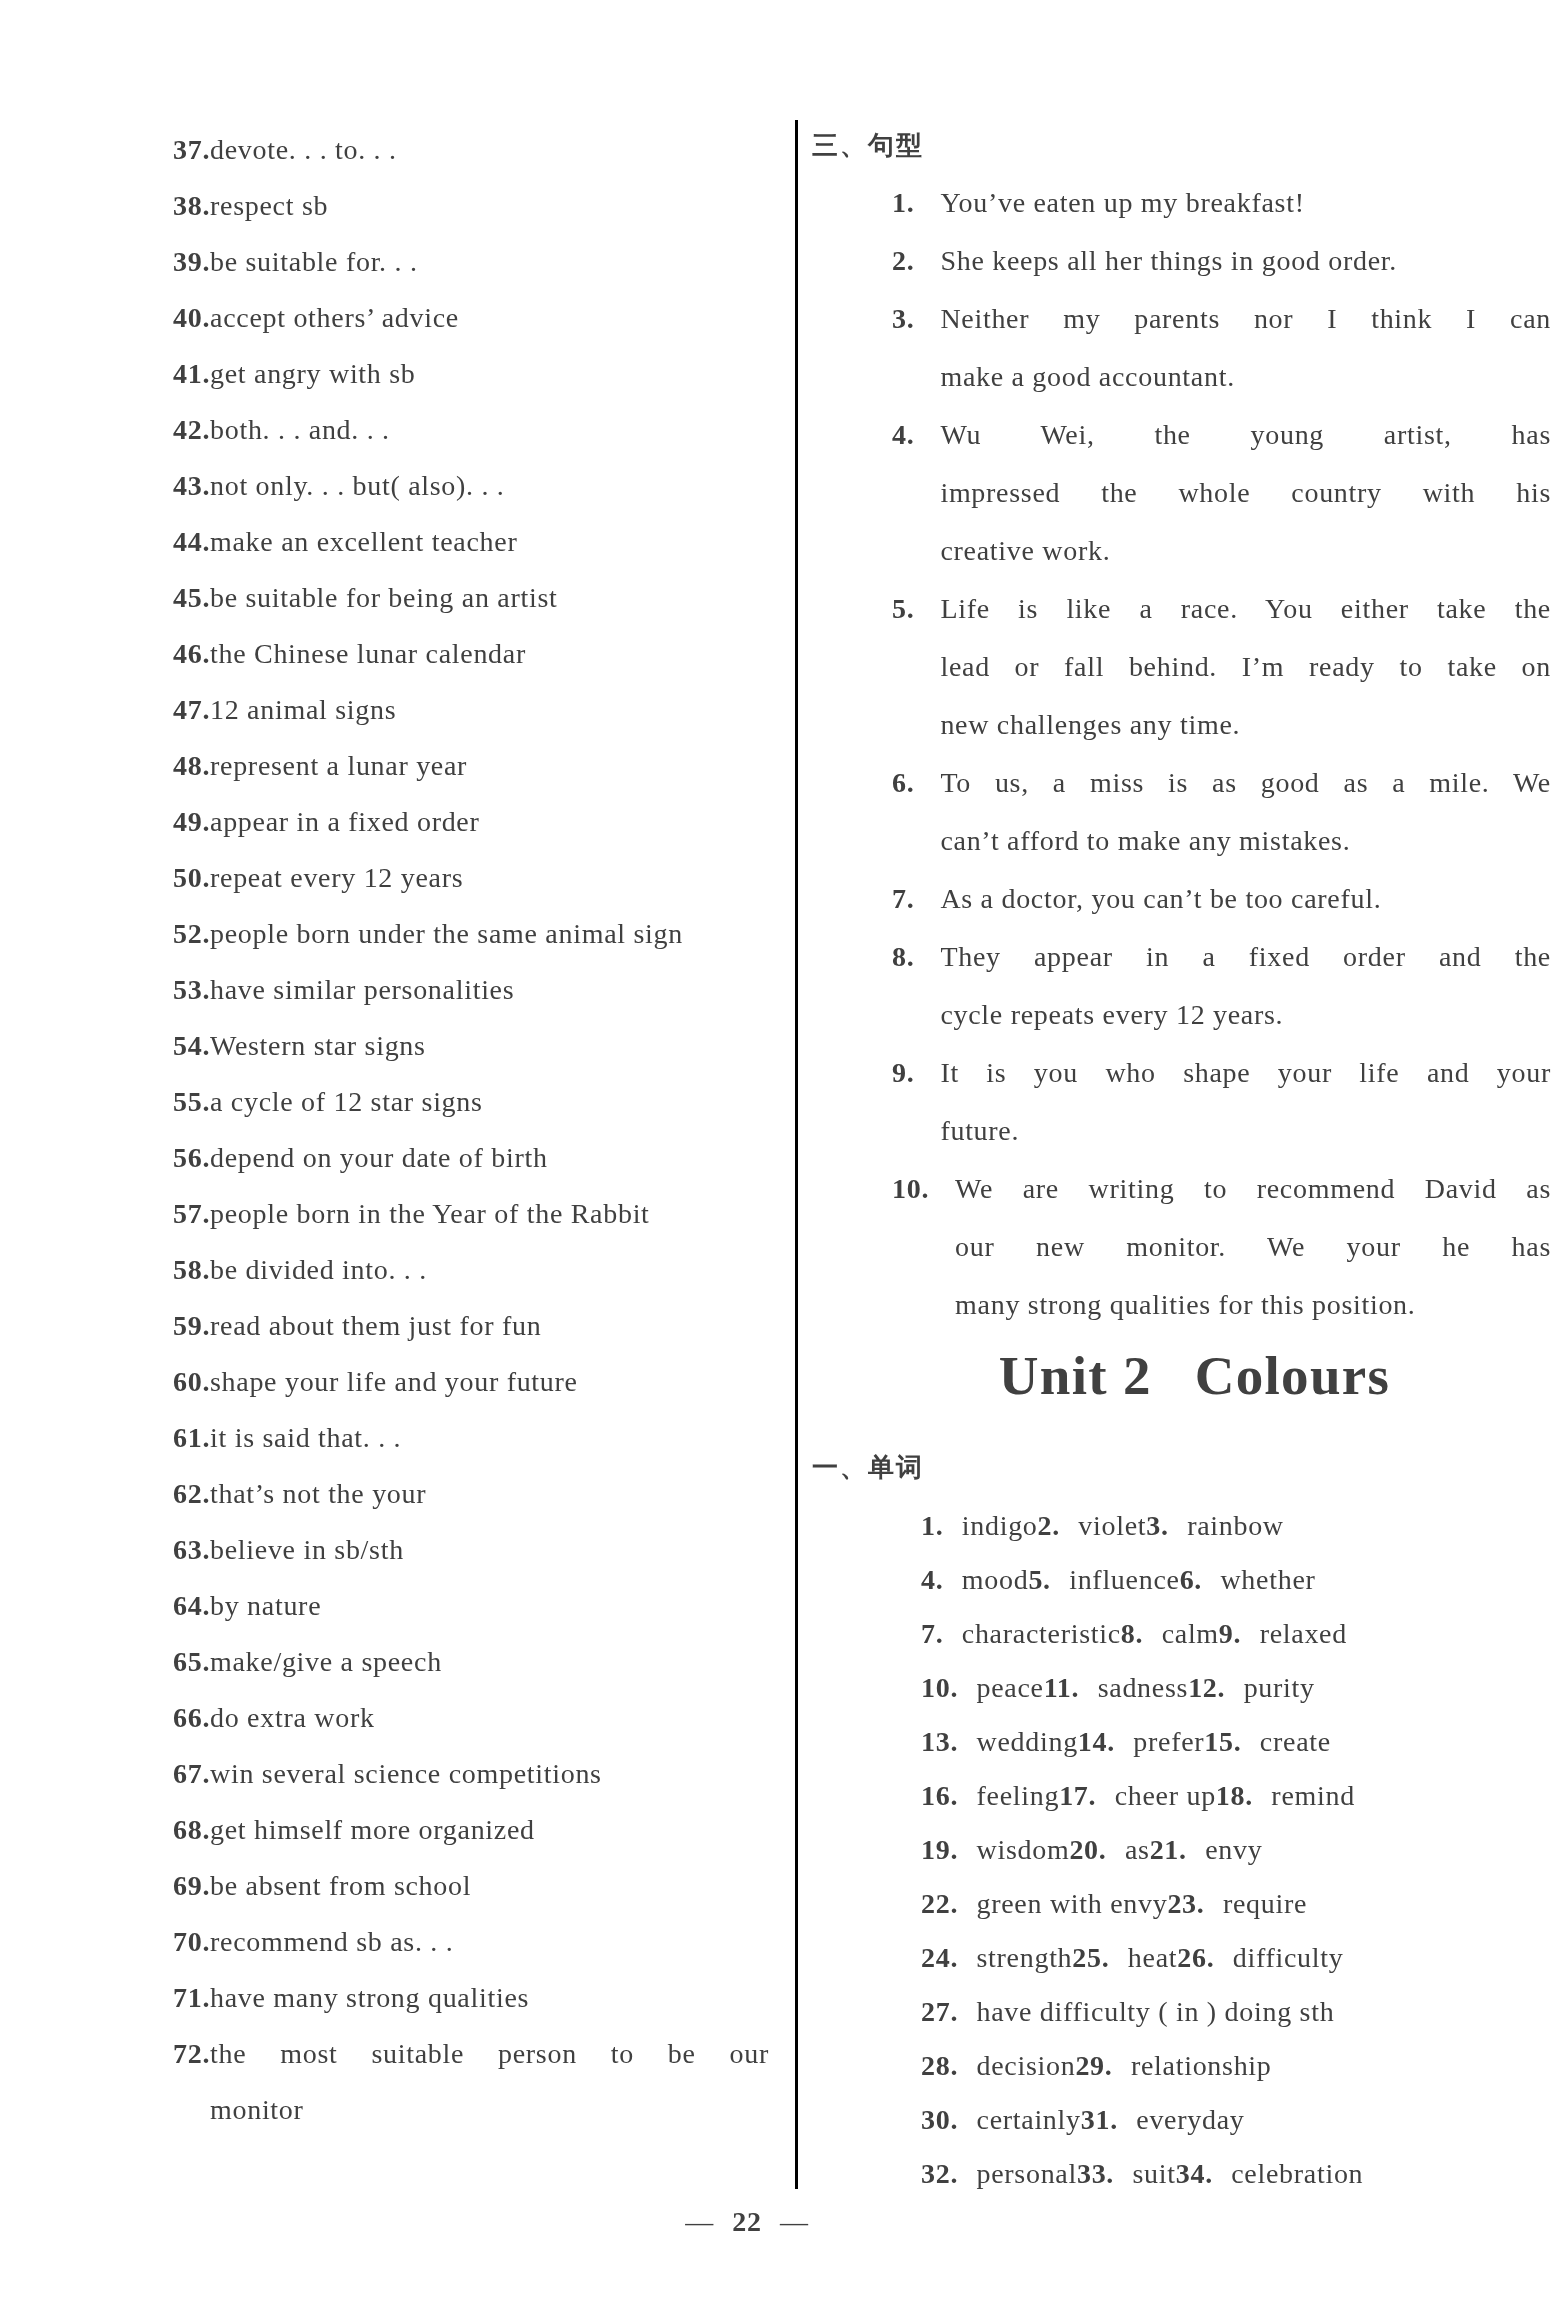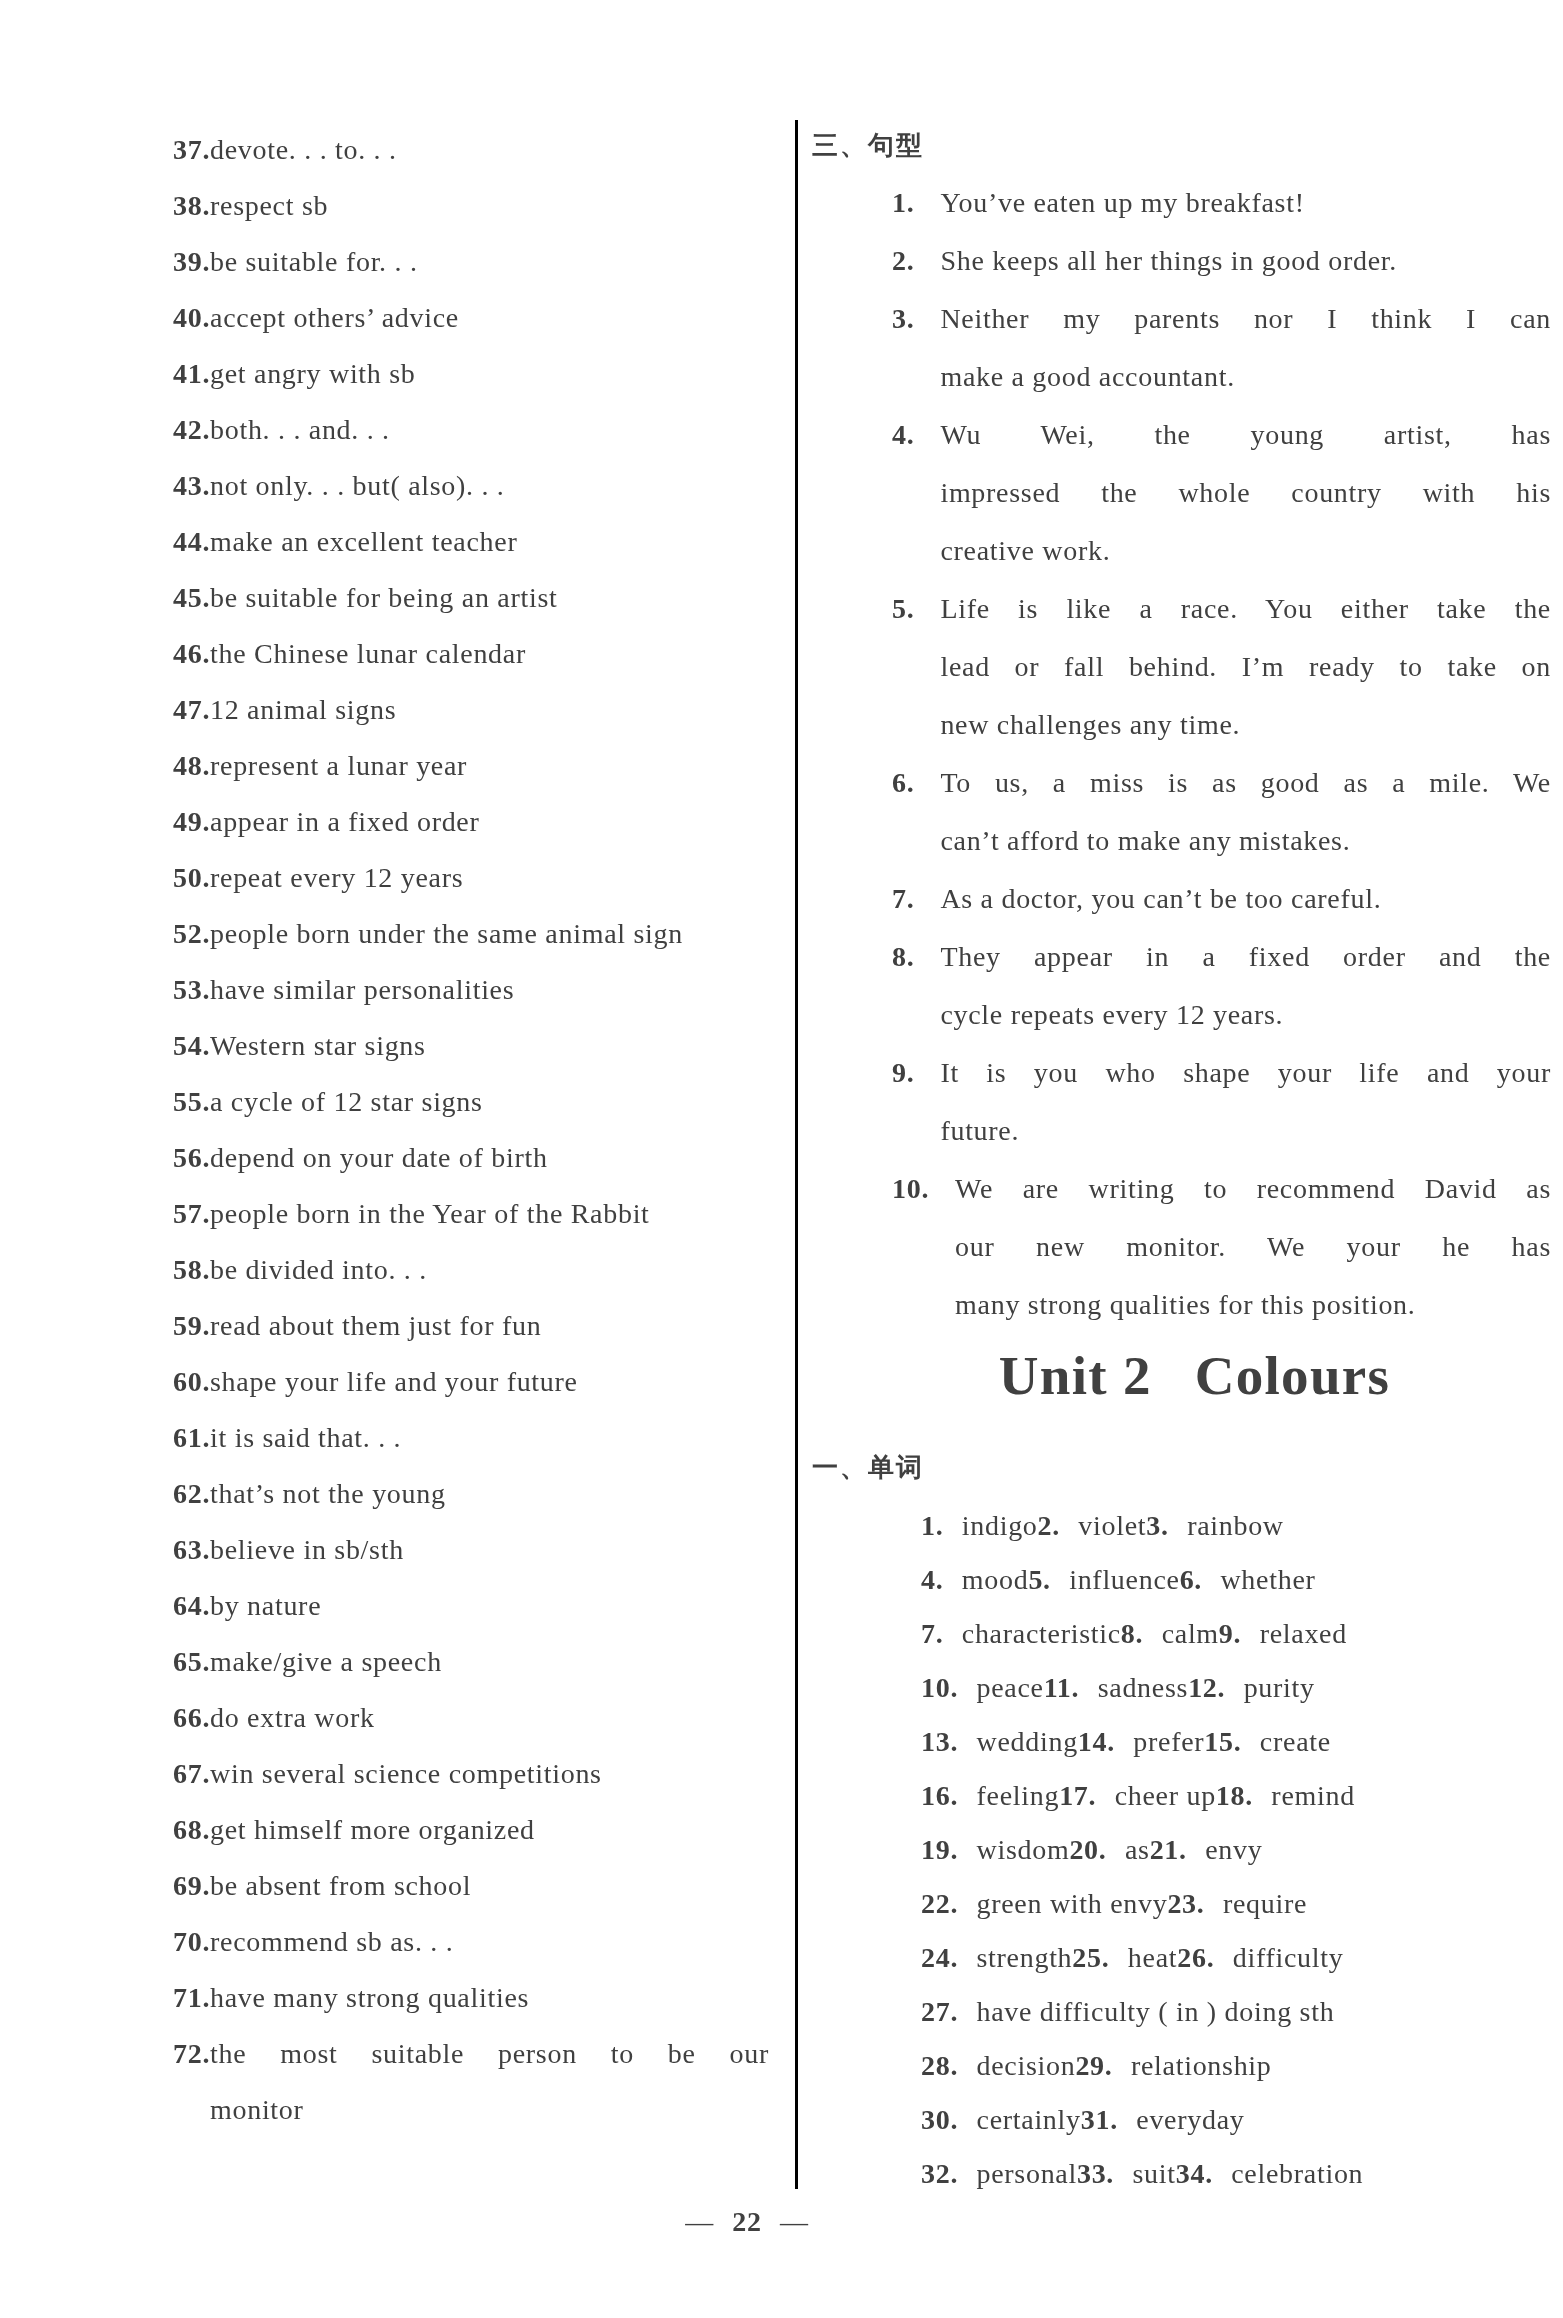--- a/index.html
+++ b/index.html
@@ -191,21 +191,21 @@
       </div>
       <div class="p-item">
         <span class="num">61.</span>
         <div class="txt">
           <div class="ln">it is said that. . .</div>
         </div>
       </div>
       <div class="p-item">
         <span class="num">62.</span>
         <div class="txt">
-          <div class="ln">that’s not the young</div>
+          <div class="ln">that’s not the your</div>
         </div>
       </div>
       <div class="p-item">
         <span class="num">63.</span>
         <div class="txt">
           <div class="ln">believe in sb/sth</div>
         </div>
       </div>
       <div class="p-item">
         <span class="num">64.</span>

